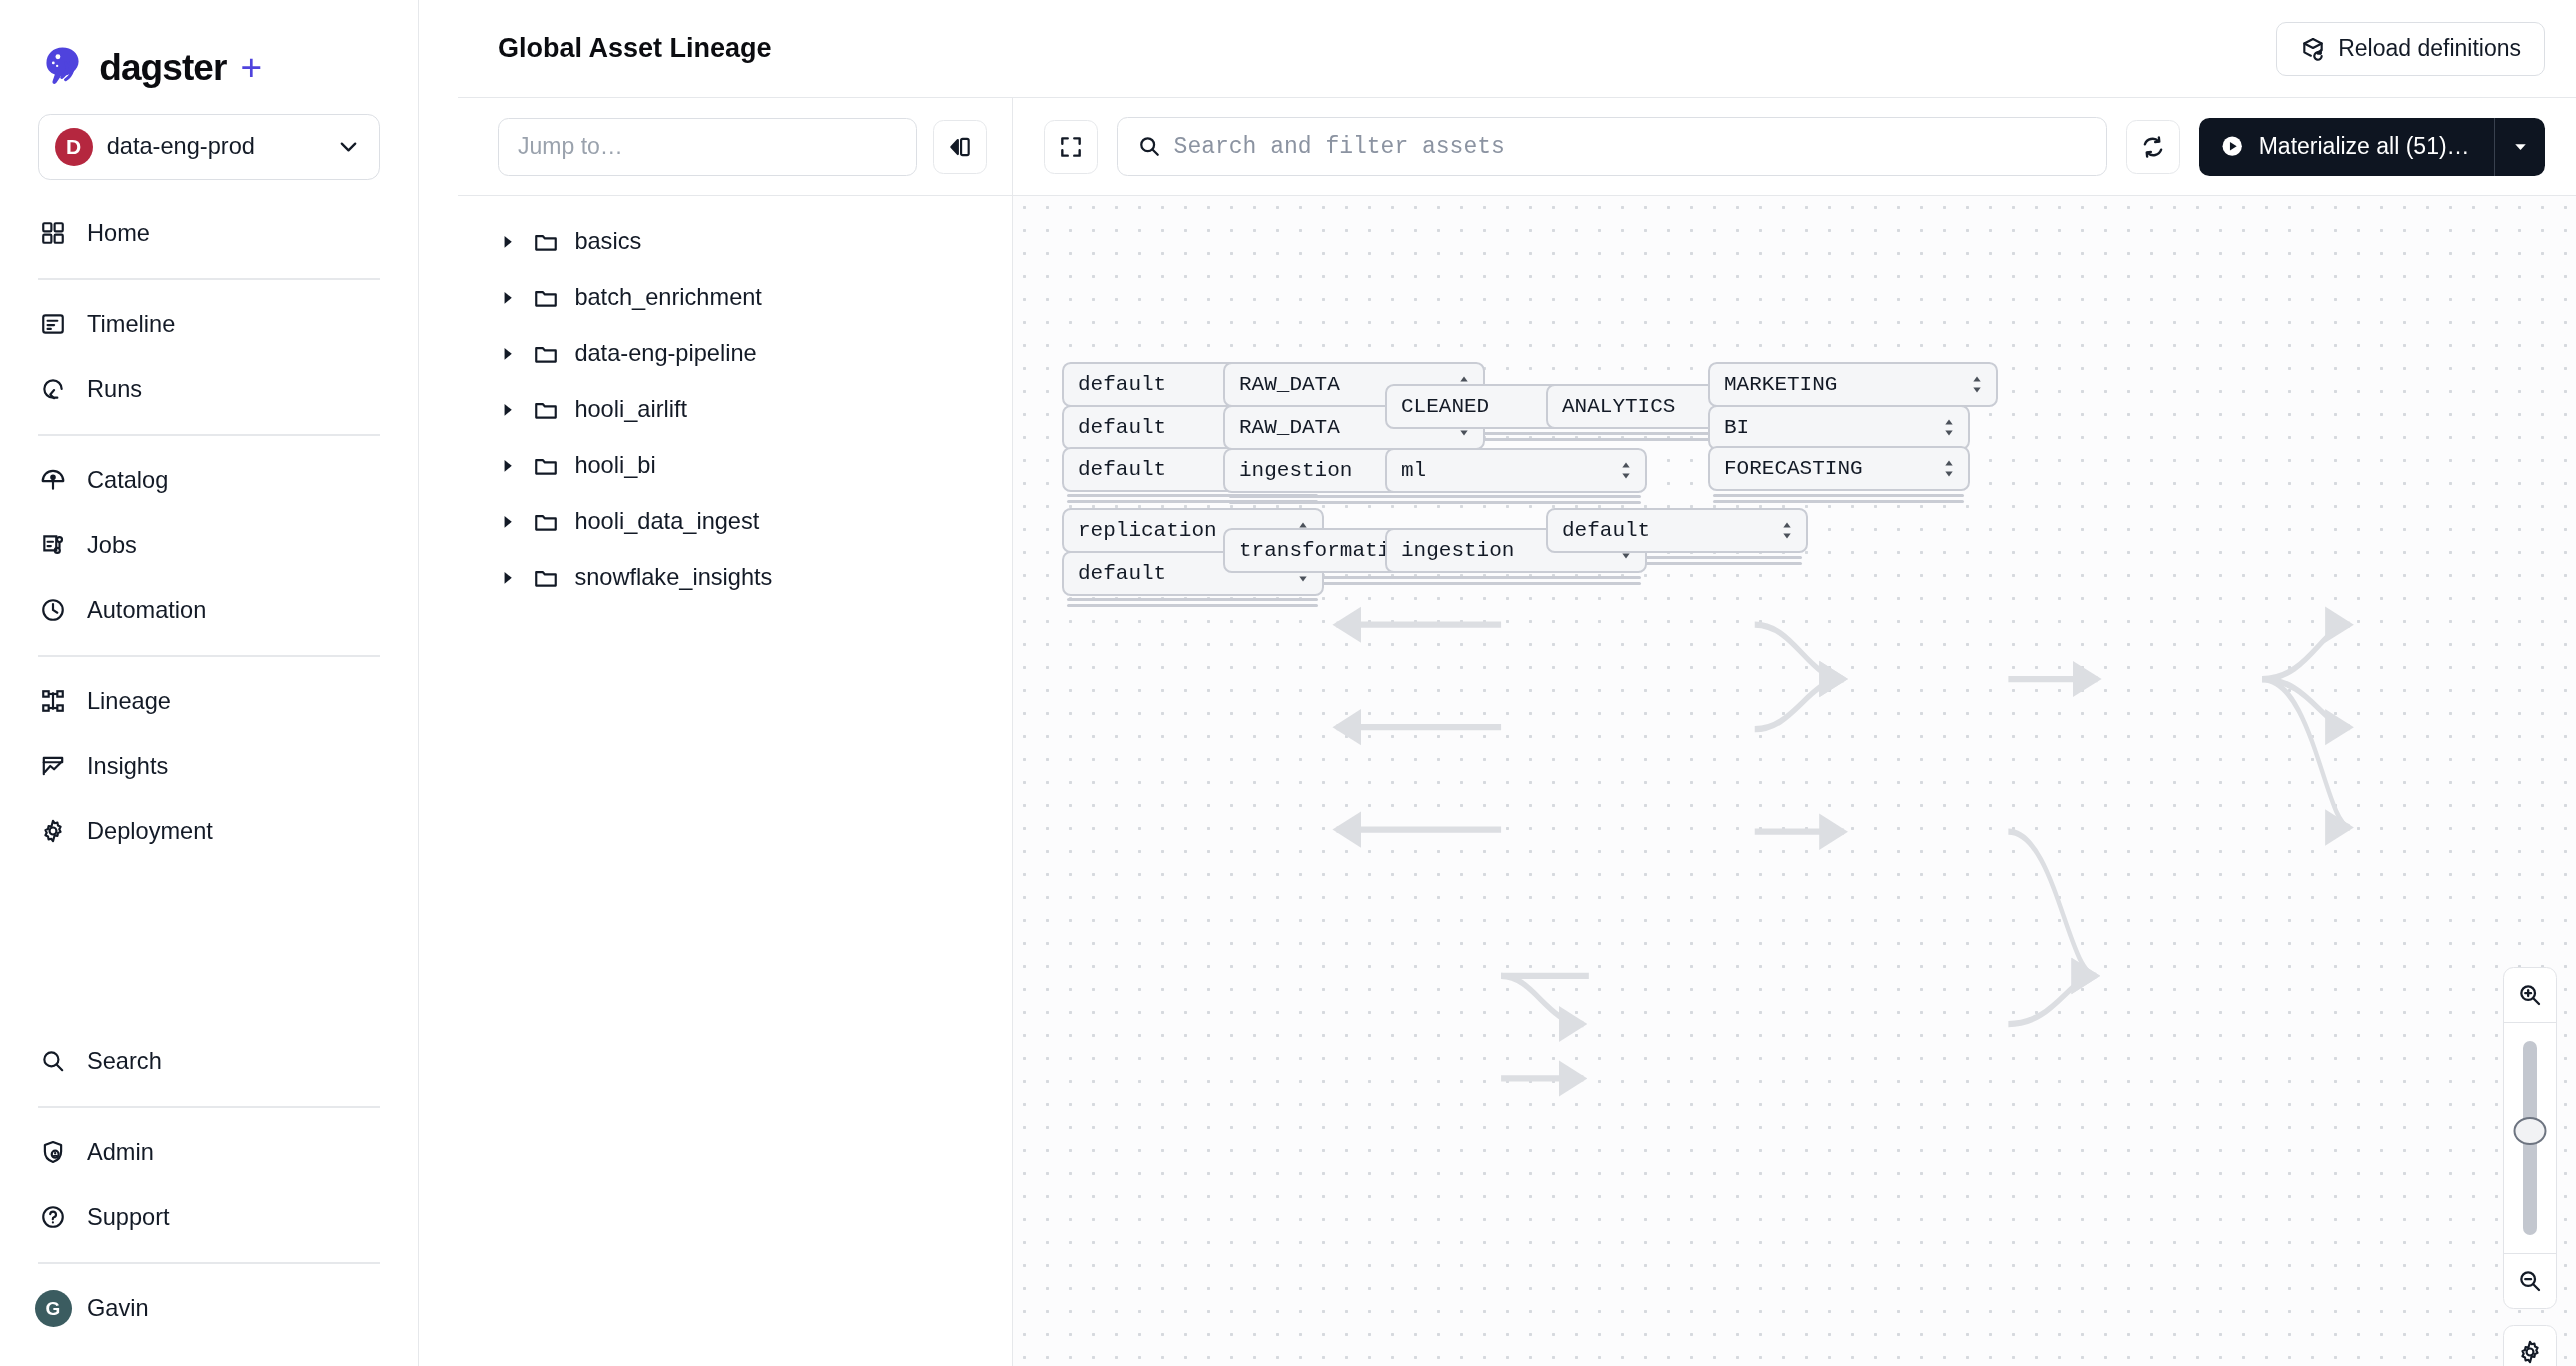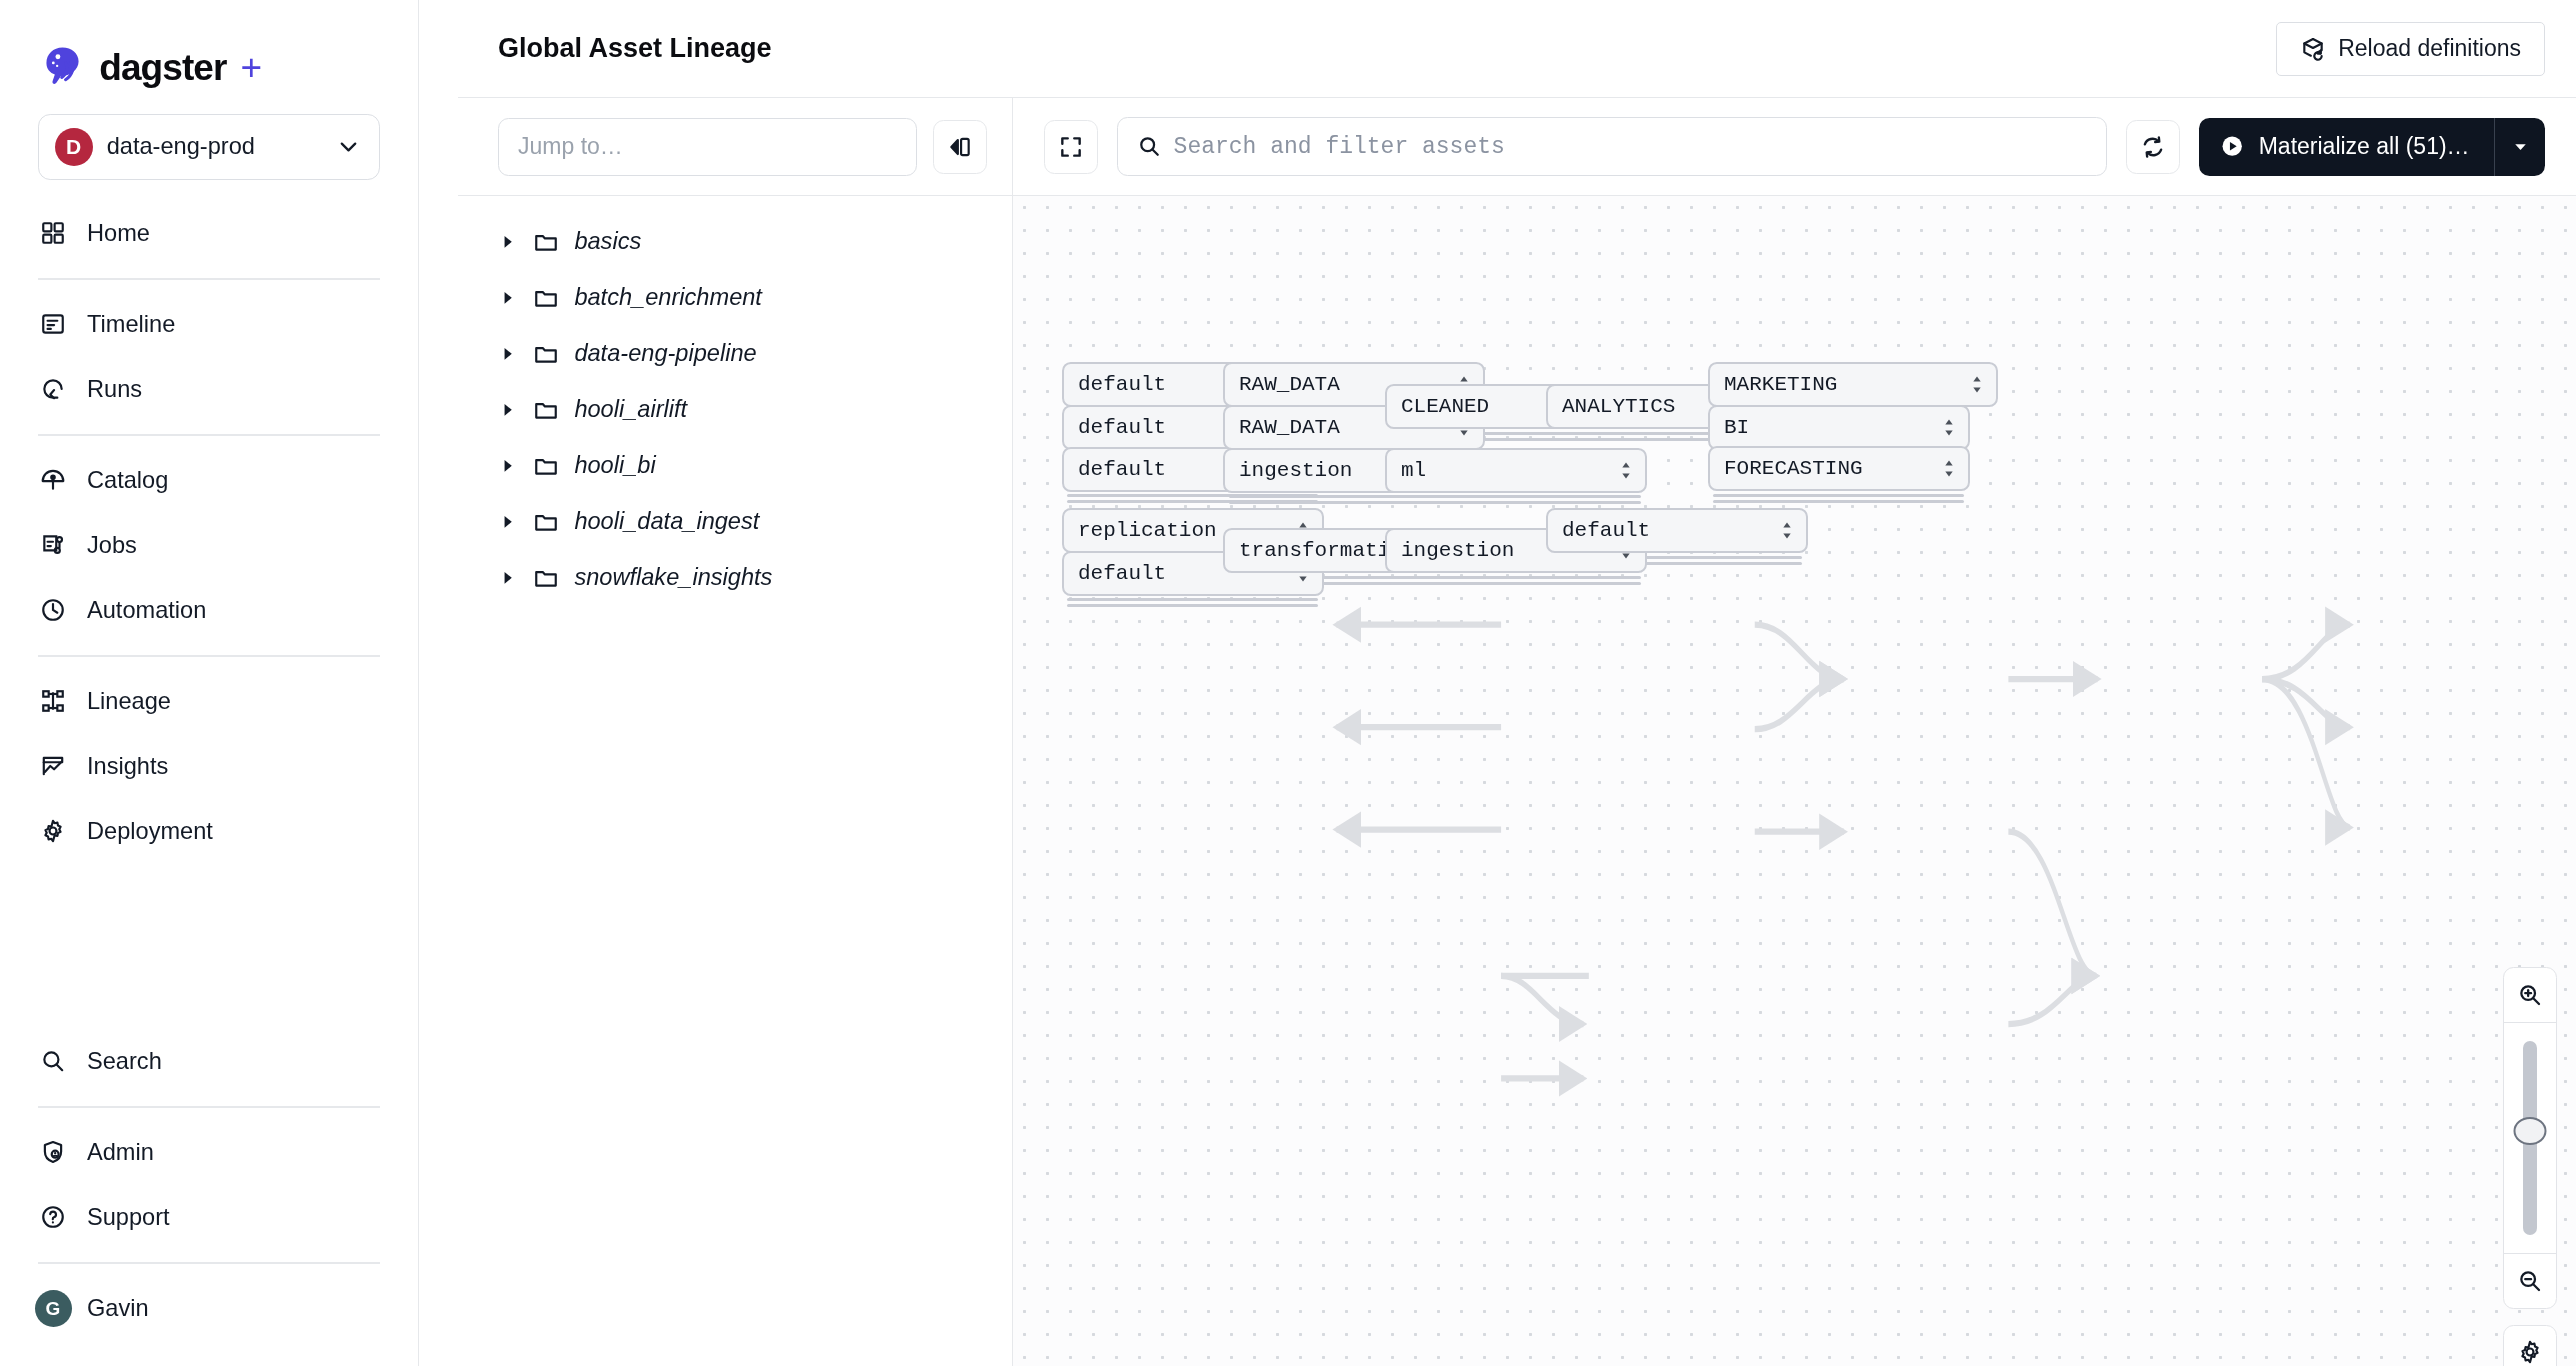--- a/index.html
+++ b/index.html
@@ -72,21 +72,21 @@
     border-bottom: 1.7px solid #e6e8eb;
     display: flex; align-items: center;
     padding: 0 31px 0 40px;
     background: #fff;
   }
   .page-title { font-size: 27px; font-weight: 600; color: #0b0c10; }
   .topbar-spacer { flex: 1; }
   .reload-btn {
     display: flex; align-items: center; gap: 12.2px;
     height: 54px; padding: 0 23px;
-    border: 1.7px solid #dcdfe4; border-radius: 5px;
+    border: 1.7px solid #dcdfe4; border-radius: 10px;
     background: #fff; cursor: pointer;
     font-size: 23px; color: #131a26;
     font-family: "Liberation Sans", sans-serif;
   }
 
   .toolbar {
     height: 98px; flex: 0 0 98px;
     display: flex; align-items: center;
     border-bottom: 1.7px solid #e6e8eb;
     background: #fff;
@@ -157,21 +157,20 @@
     width: 555px; flex: 0 0 555px;
     border-right: 1.7px solid #e6e8eb;
     background: #fff;
     padding: 17.5px 0 0 0;
     overflow: auto;
   }
   .tree-row {
     display: flex; align-items: center; gap: 15.7px;
     height: 56px; padding: 0 17.5px 0 40px;
     cursor: pointer;
-    font-style: italic;
   }
   .tree-caret { width: 19px; height: 19px; flex: 0 0 19px; display: flex; align-items: center; justify-content: center; }
   .tree-folder { width: 26px; height: 26px; flex: 0 0 26px; }
   .tree-label { font-size: 23.6px; color: #131a26; }
 
   
   .canvas {
     flex: 1; position: relative; min-width: 0;
     background-color: #fcfcfd;
     background-image: radial-gradient(circle, #d6d9de 1.4px, transparent 1.5px);

